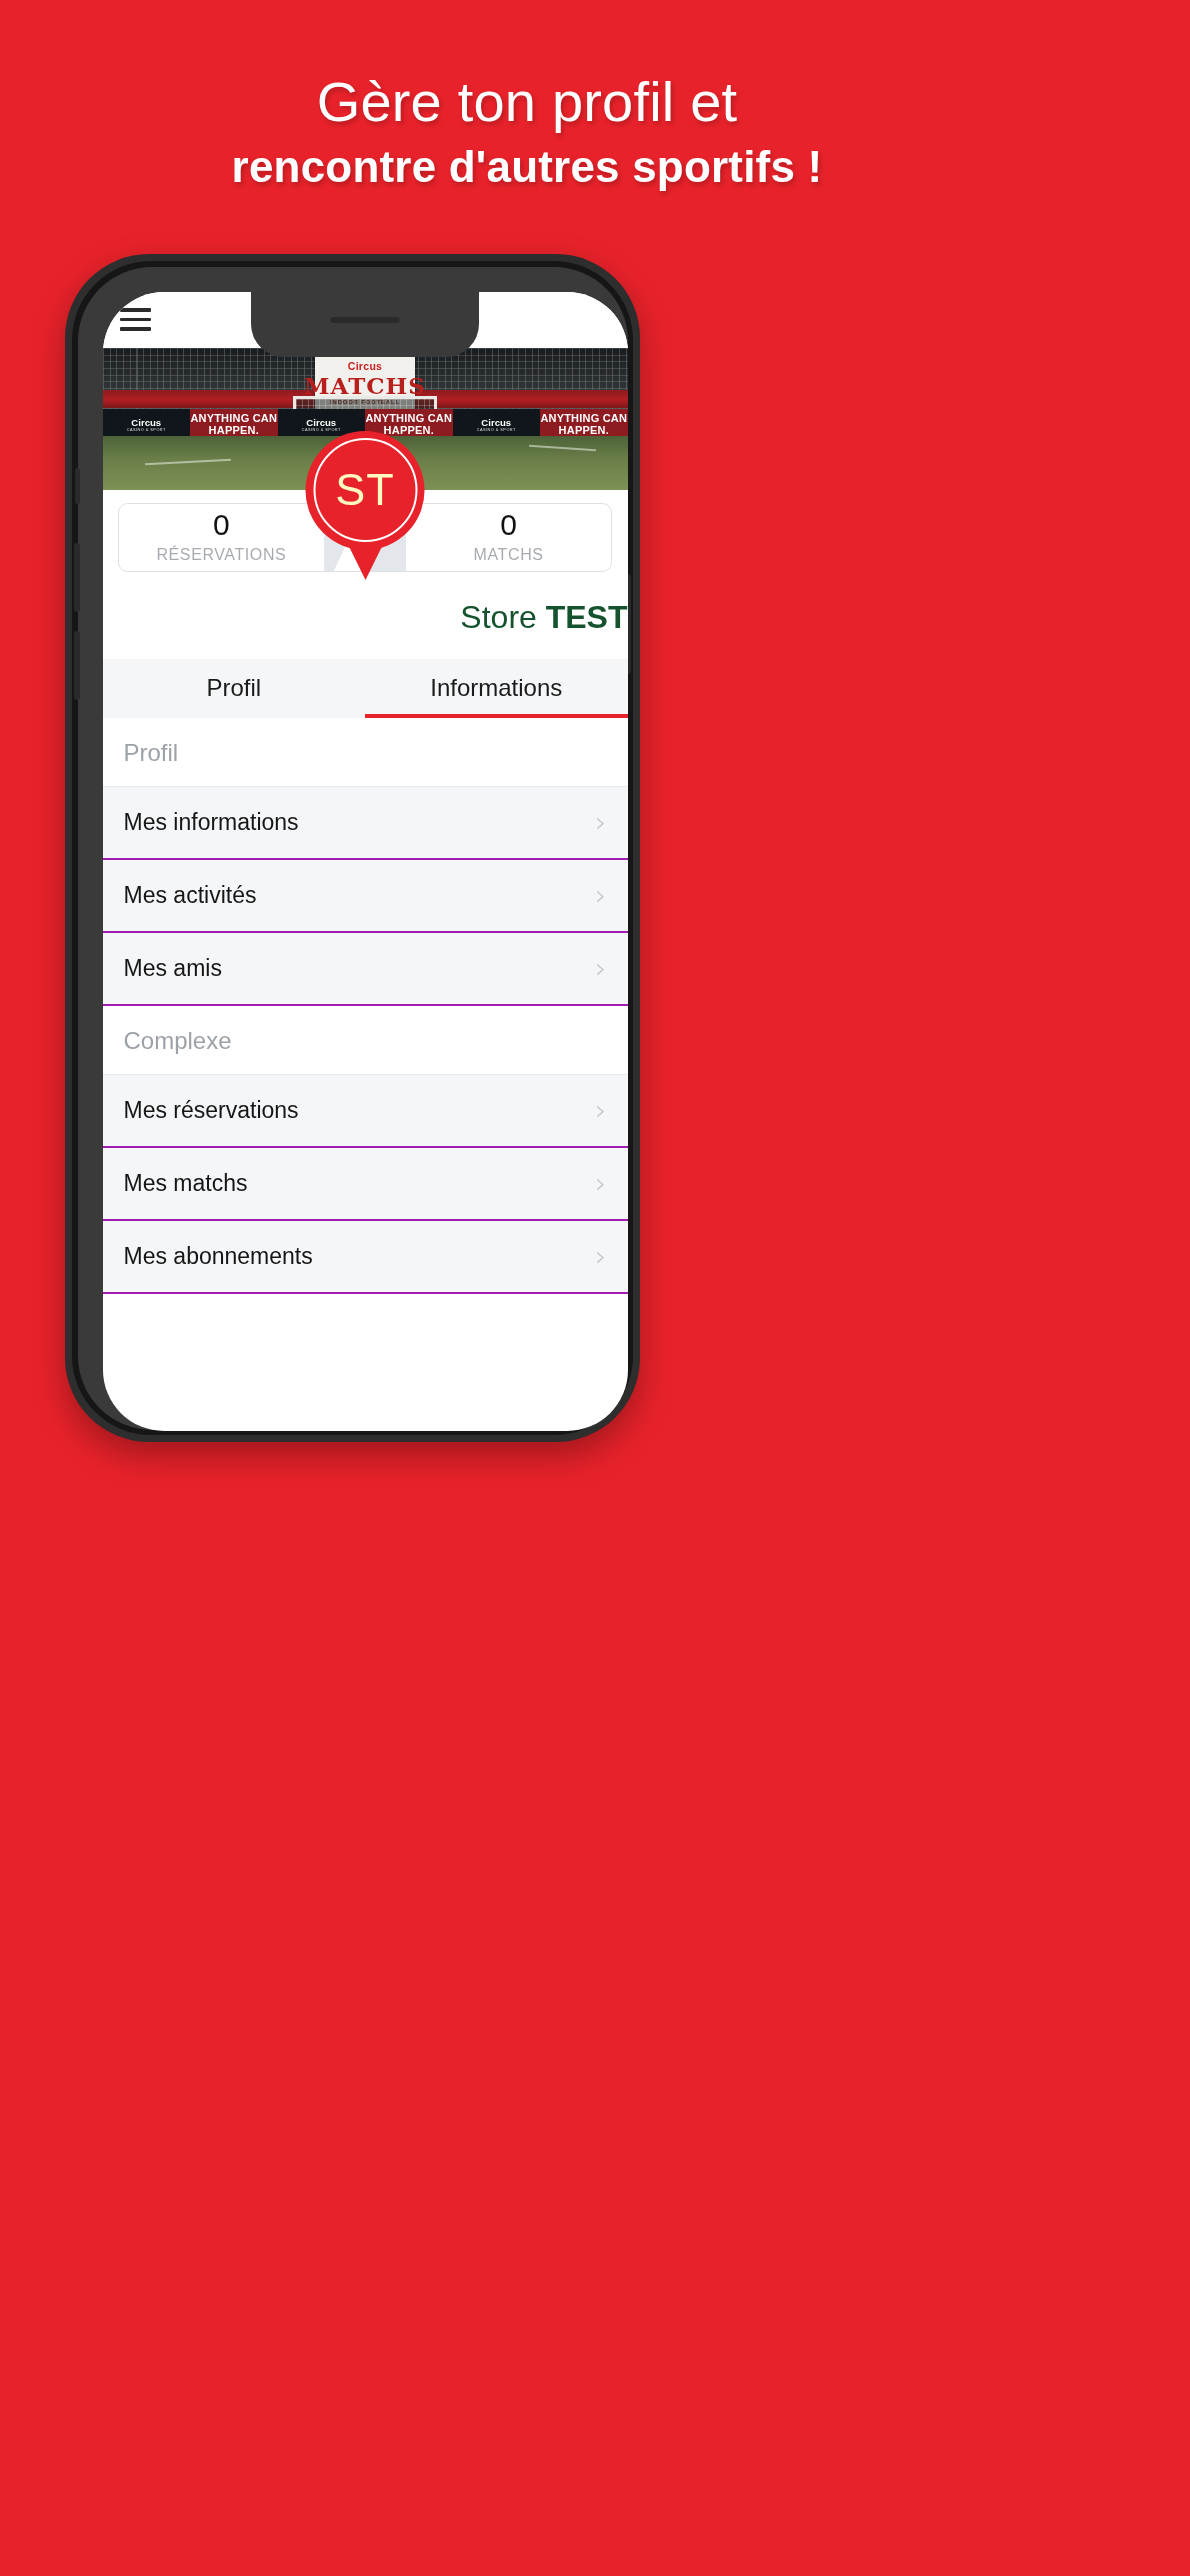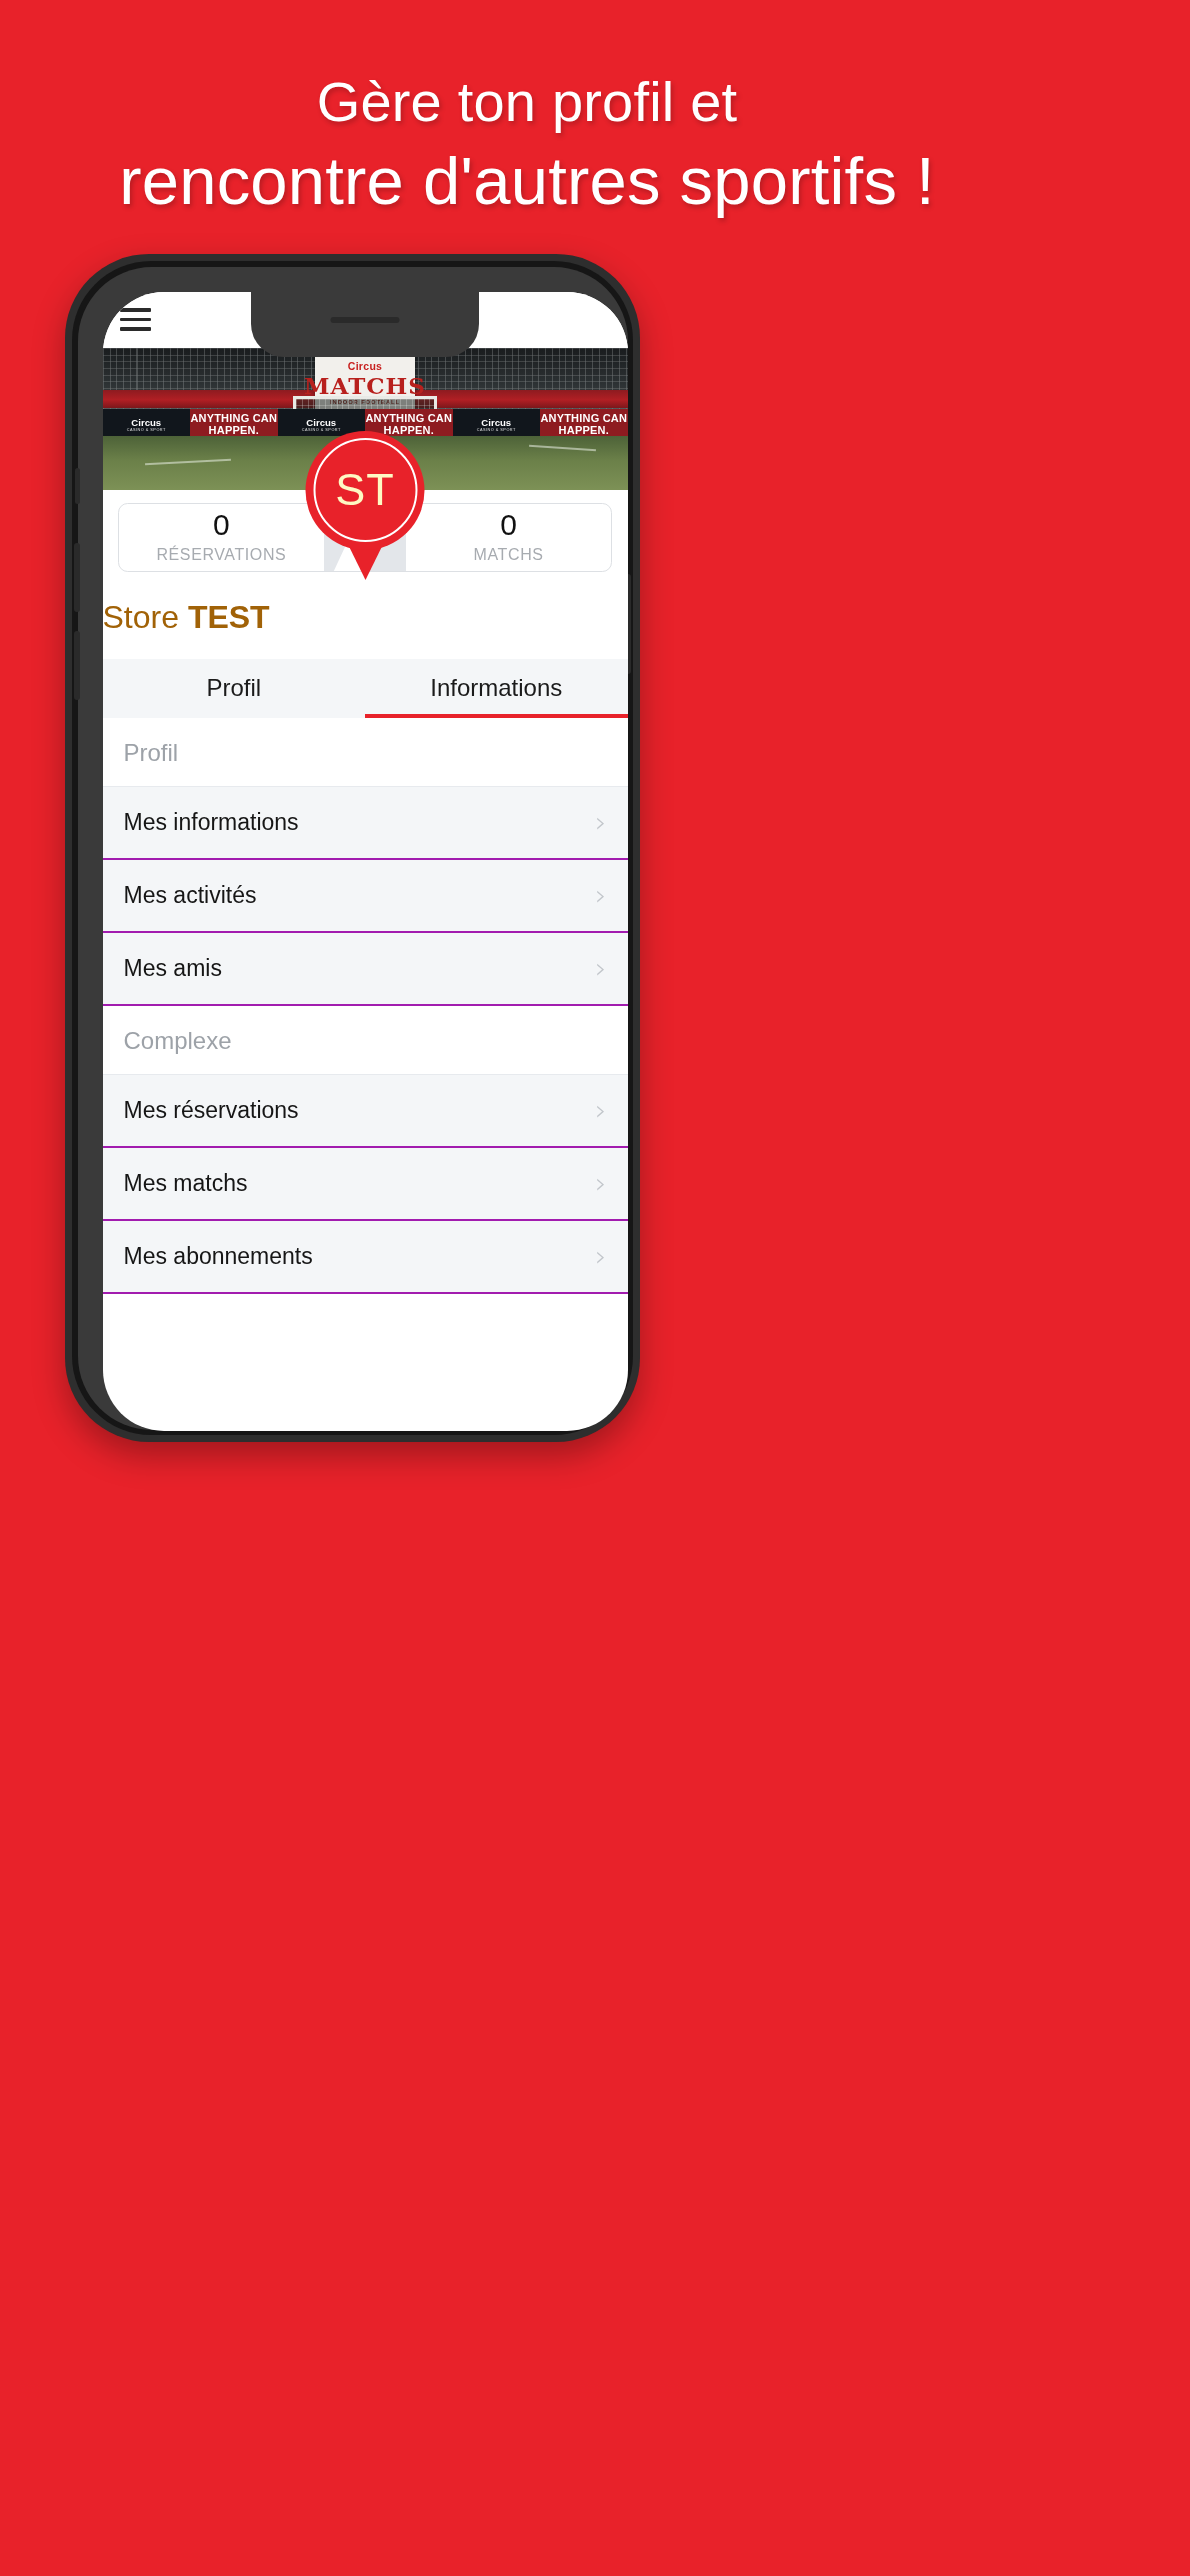--- a/index.html
+++ b/index.html
@@ -13,21 +13,21 @@
   
   .headline {
     position:absolute;
     top:69px; left:0; width:1054px;
     text-align:center;
     color:#FFFFFF;
     line-height:1.18;
     text-shadow:1.9px 2.9px 4.8px rgba(0,0,0,0.22);
   }
   .headline .l1 { font-size:56px; font-weight:400; letter-spacing:0.2px; display:block; }
-  .headline .l2 { font-size:67px; font-weight:400; letter-spacing:0.2px; display:block; margin-top:5.8px; }
+  .headline .l2 { font-size:44px; font-weight:700; letter-spacing:0.2px; display:block; margin-top:5.8px; }
 
   
   .phone {
     position:absolute;
     left:65px; top:254px;
     width:575px; height:1188px;
     border-radius:84px;
     background:#2E2E2E;
     box-shadow:0 13.4px 33px rgba(0,0,0,0.30);
   }
@@ -192,23 +192,23 @@
     border-top:61px solid #E8222A;
   }
   .pin-initials {
     position:relative;
     color:#fef9c3; font-size:45px; font-weight:400; letter-spacing:1px;
   }
 
   
   .username {
     background:#FFFFFF;
-    text-align:left;
+    text-align:right;
     padding:21px 0 23px;
-    font-size:32px; color:#a16207;
+    font-size:32px; color:#14532d;
   }
   .username b { font-weight:700; }
 
   
   .tabs { display:flex; background:#F4F6F8; height:59px; }
   .tab {
     flex:1; display:flex; align-items:center; justify-content:center;
     font-size:24px; color:#1B1B1B; position:relative; cursor:pointer;
   }
   .tab.active::after {

